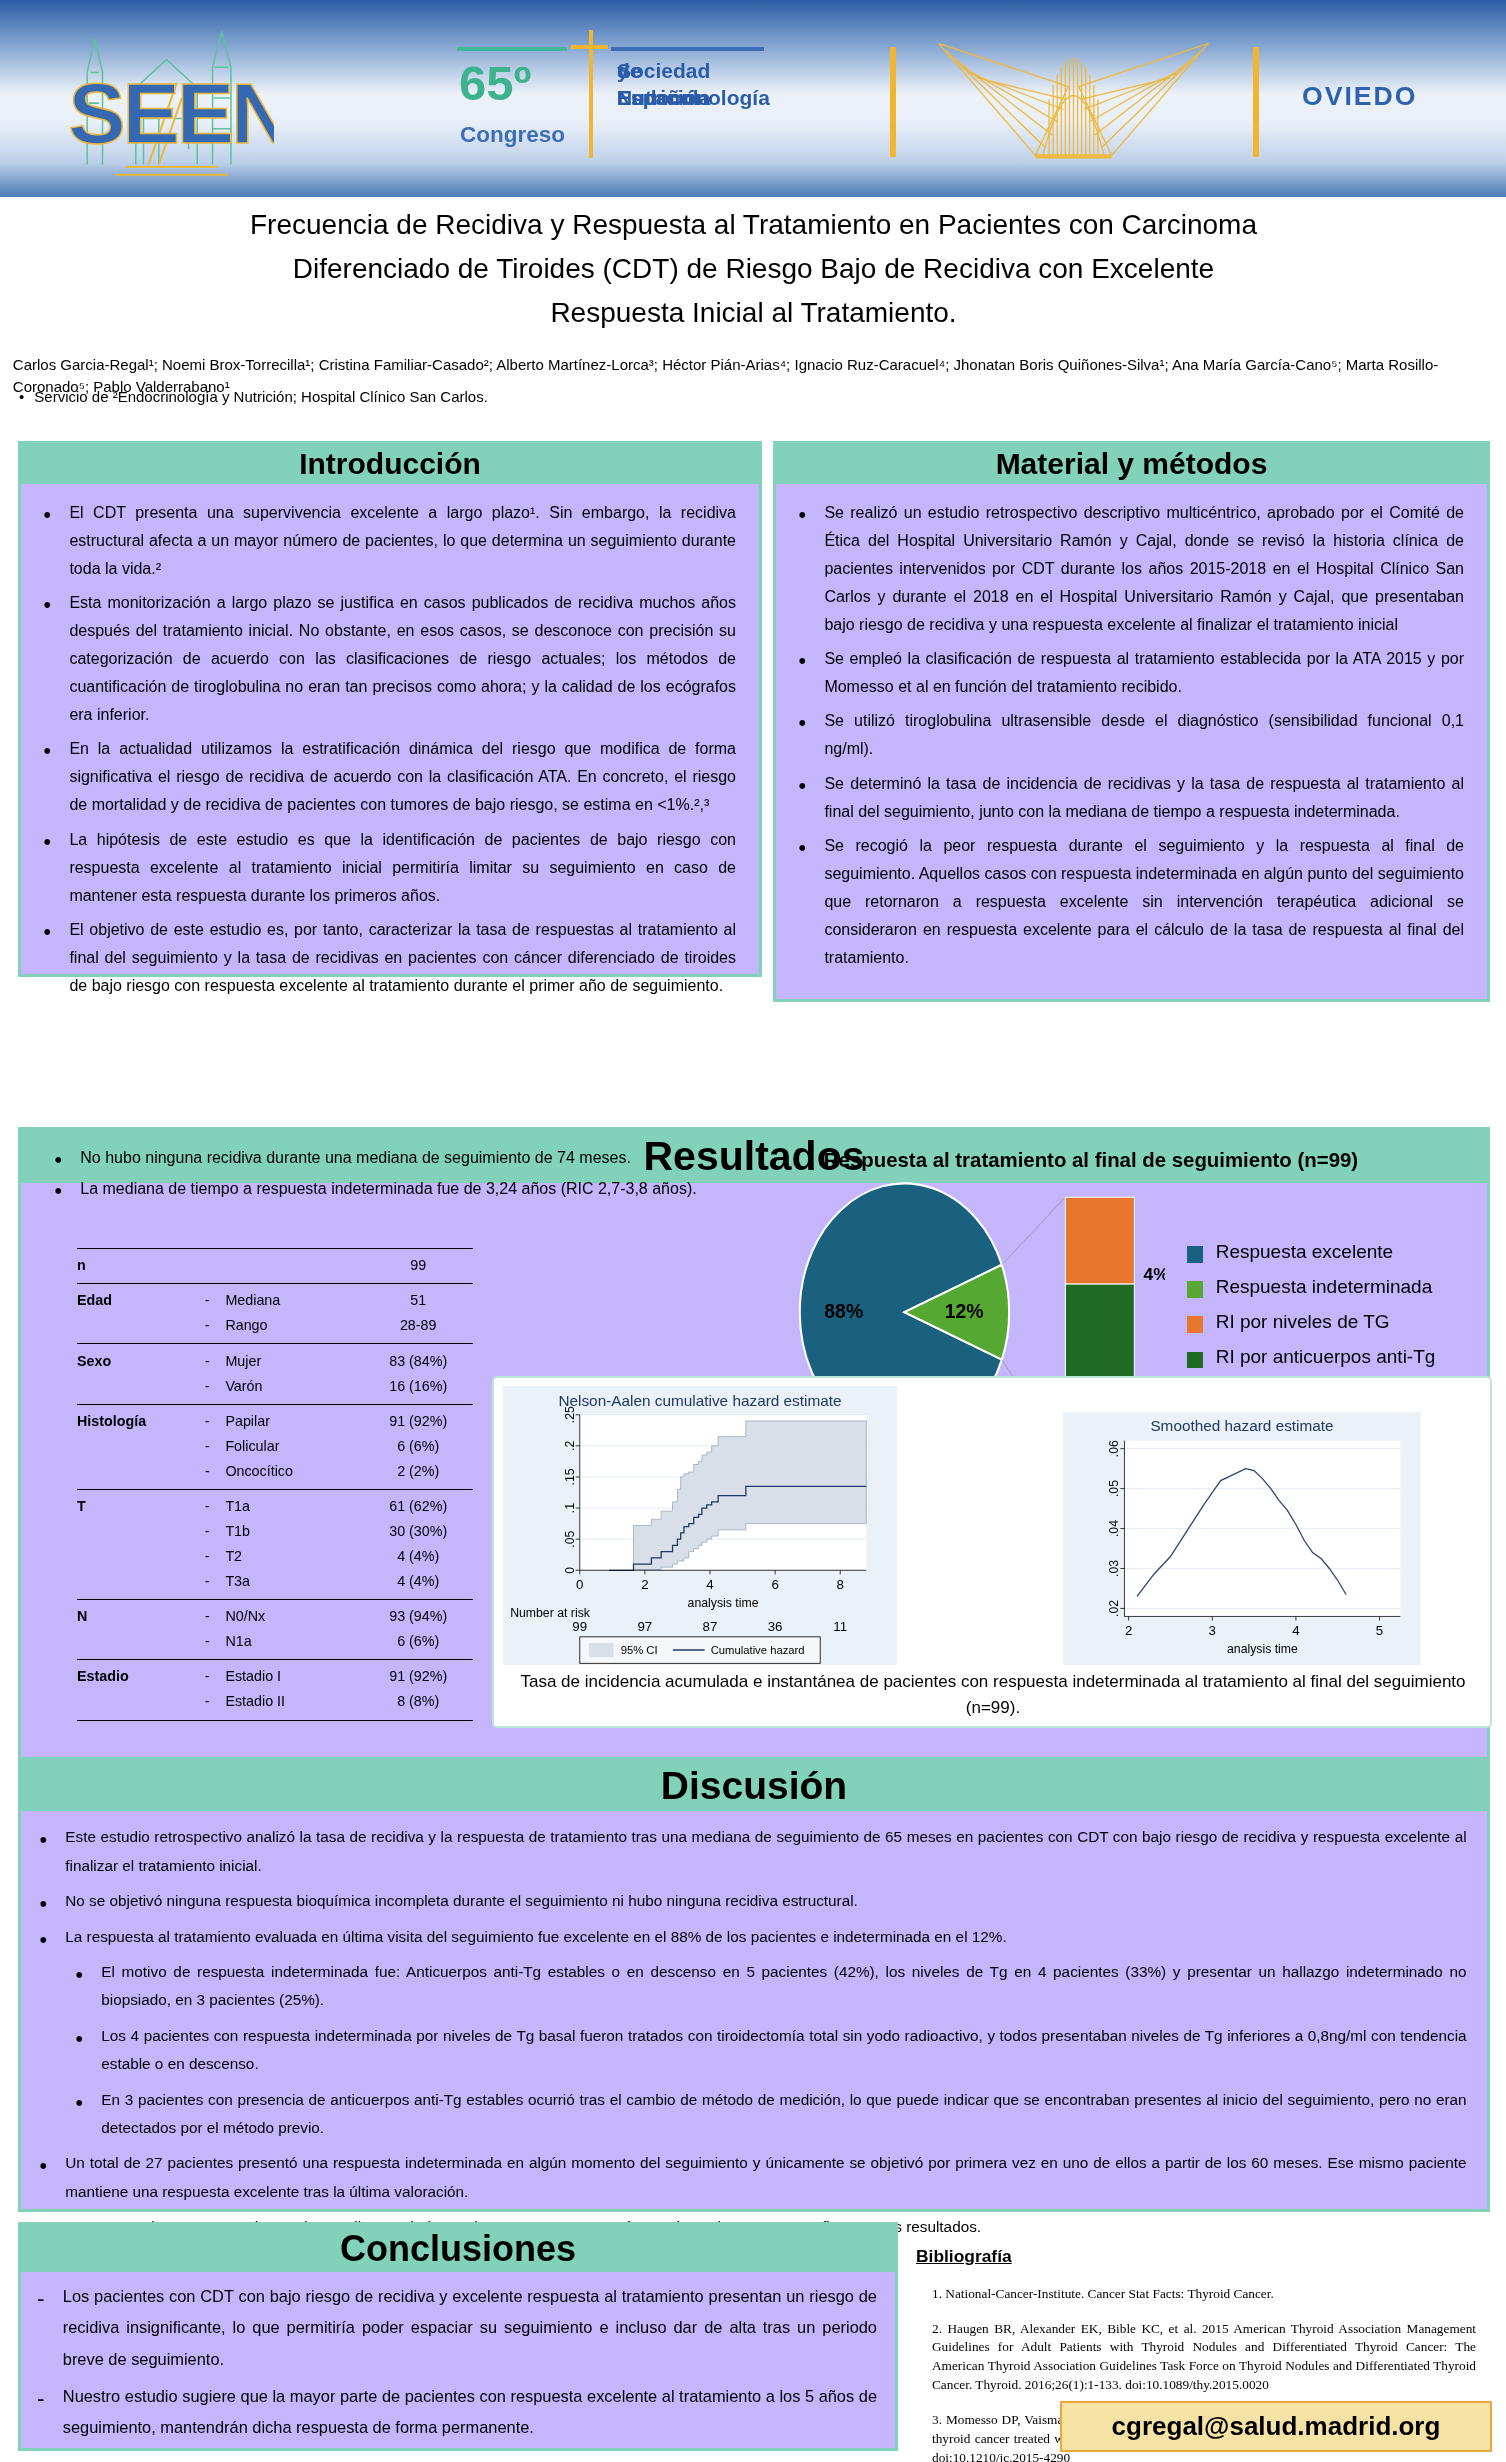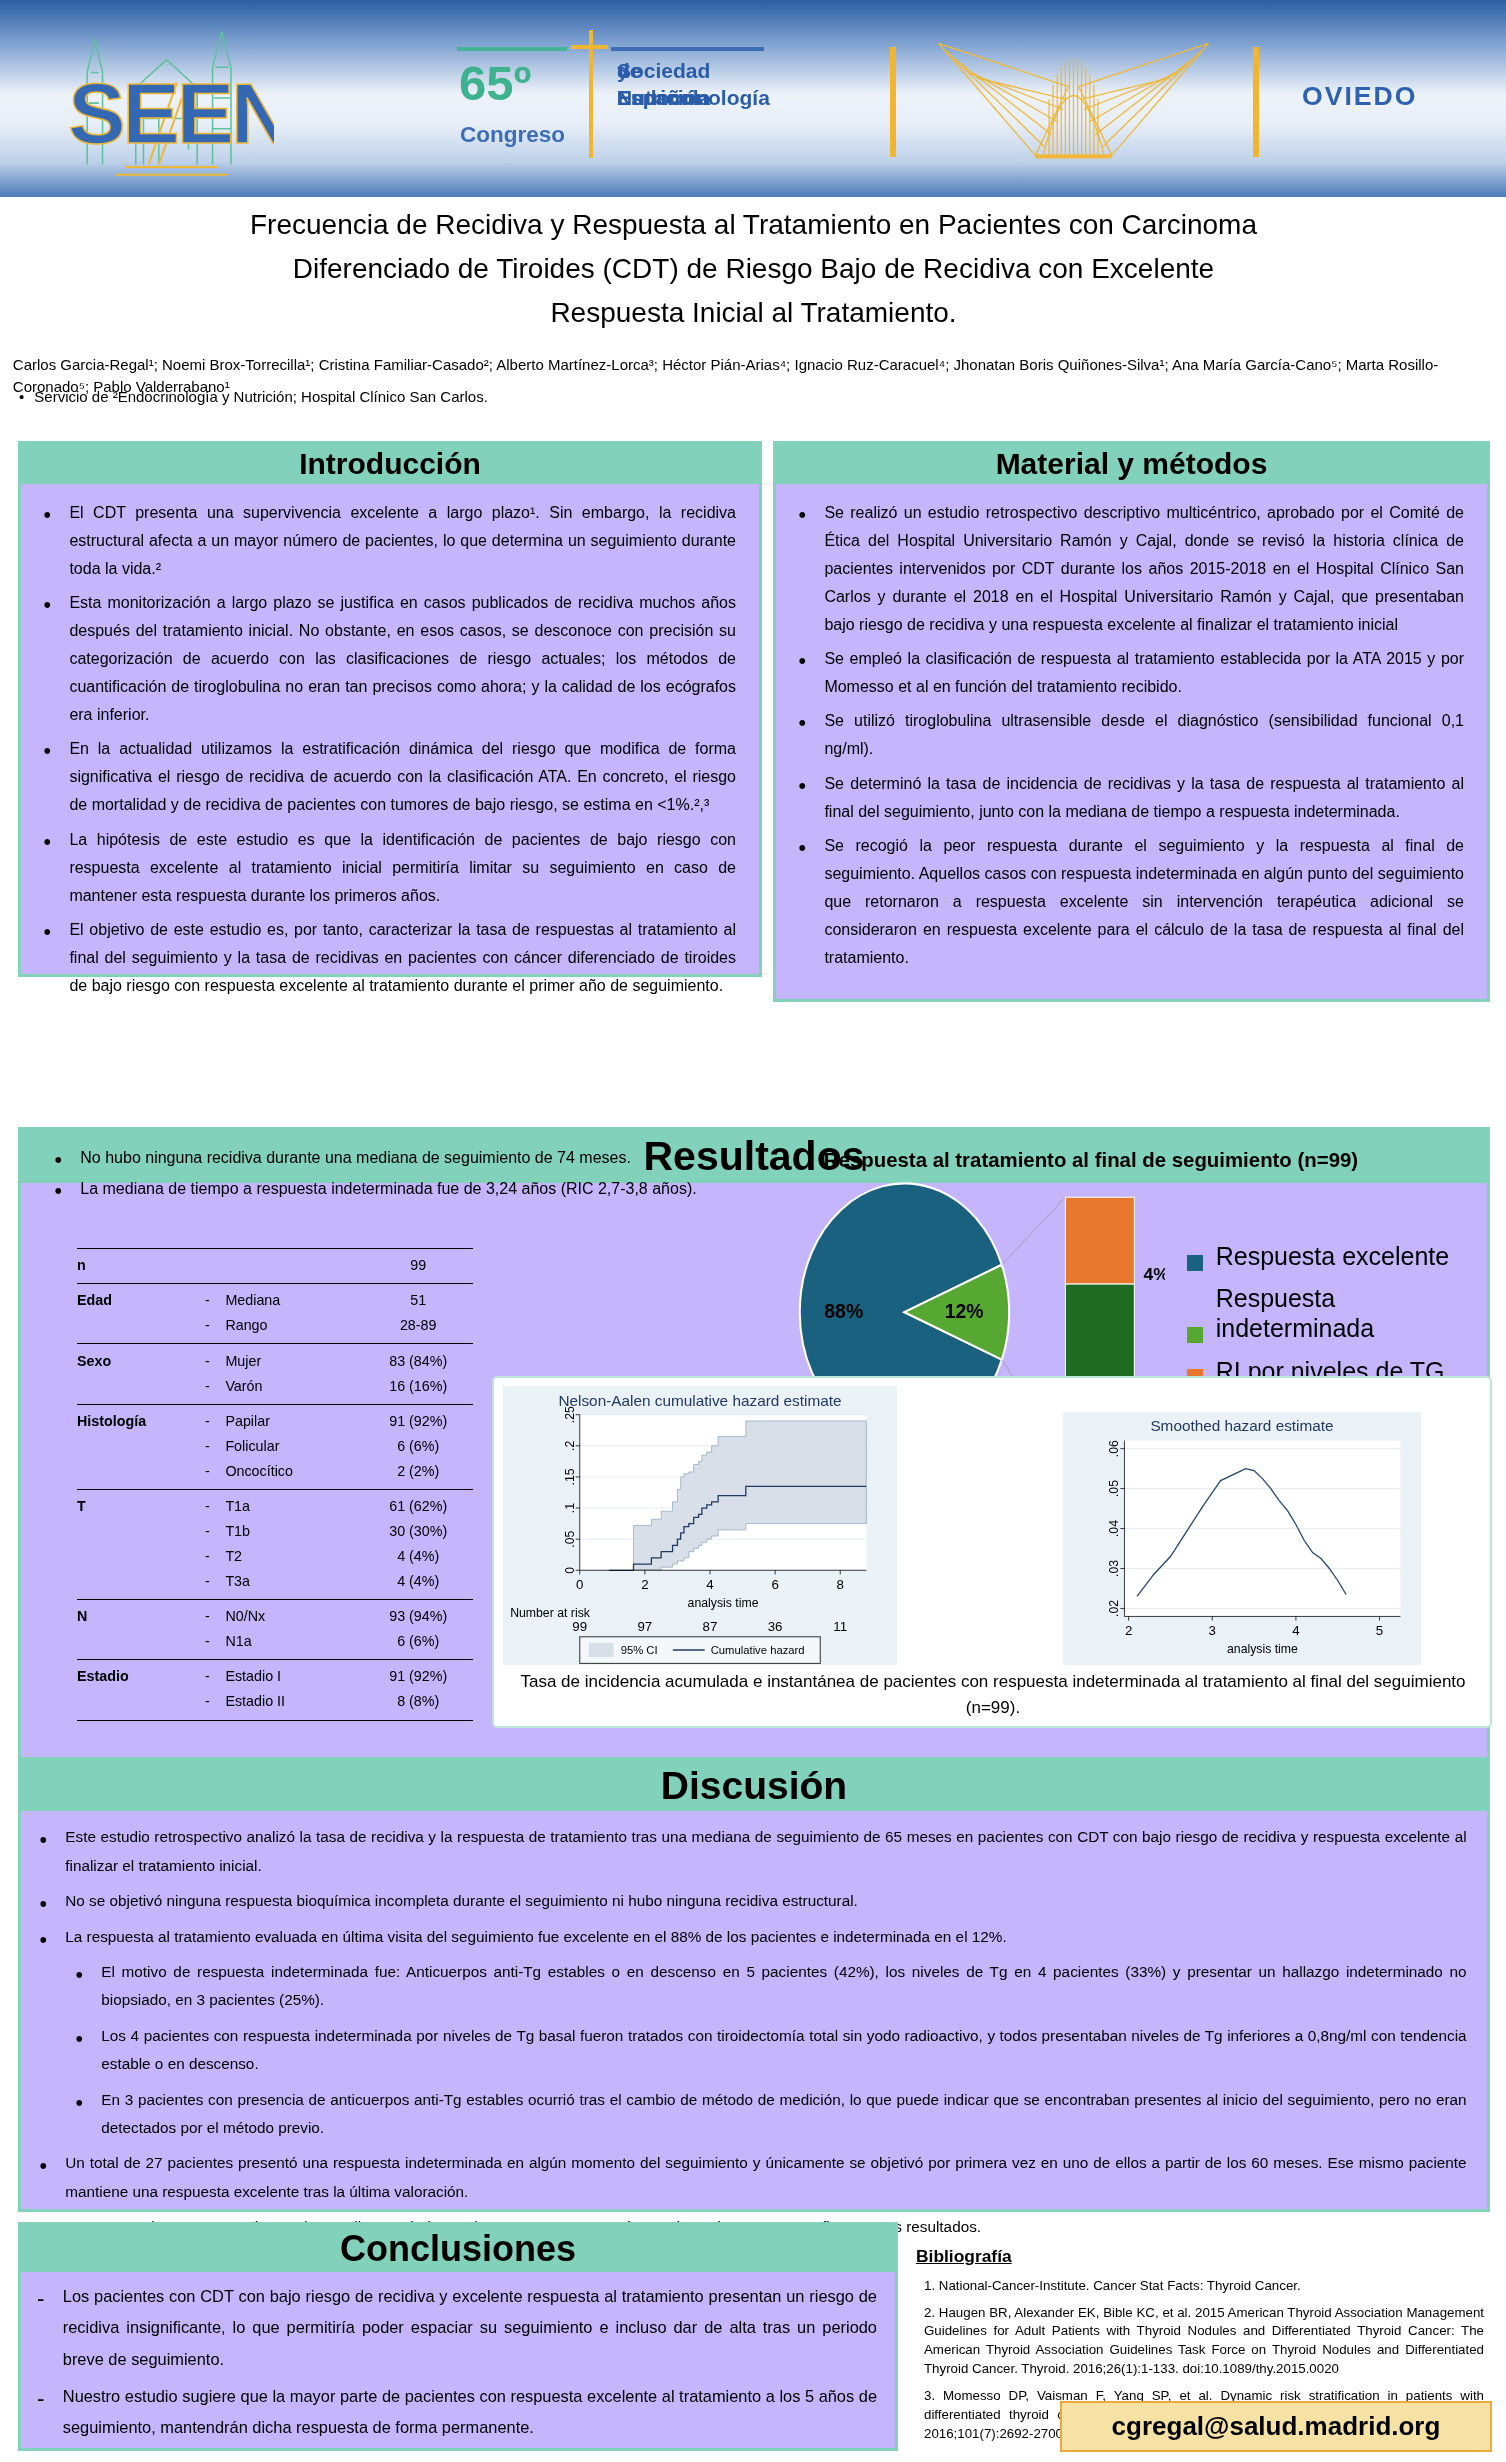--- a/index.html
+++ b/index.html
@@ -43,37 +43,37 @@
   #disc-list li.lv2{margin-left:36px;}
   
   #conc-list li::before{content:"-";font-size:22.5px;top:-3.1px;}
   #conc-list li{font-size:16.4px;line-height:1.9;}
   
   .res-bullets{position:absolute;left:36px;top:1144px;width:716px;}
   .pie-title{position:absolute;left:741px;top:1149px;width:700px;text-align:center;
              font-size:20.4px;font-weight:700;}
   .pie-wrap{position:absolute;left:741px;top:1174px;}
   .legend{position:absolute;left:1187px;top:1241px;width:307px;}
-  .legend .li{display:flex;gap:12.3px;margin-bottom:12.3px;font-size:25px;line-height:1.2;align-items:flex-end;}
+  .legend .li{display:flex;gap:12.3px;margin-bottom:12.3px;font-size:19px;line-height:1.2;align-items:center;}
   .legend .sw{width:16.4px;height:16.4px;margin-top:4.1px;flex:none;}
   .ptable{position:absolute;left:77px;top:1248px;width:396px;font-size:14.3px;border-bottom:1.5px solid #000;}
   .trow{display:grid;grid-template-columns:128px 20.4px 138px 1fr;line-height:1.75;}
   .trow.gfirst{border-top:1.5px solid #000;padding-top:4.1px;}
   .trow.glast{padding-bottom:5.1px;}
   .trow .lab{font-weight:700;}
   .trow .val{text-align:center;}
   .plots-panel{position:absolute;left:492px;top:1376px;width:1000px;height:352px;
                border:2px solid #BFE5DA;border-radius:5.1px;box-sizing:border-box;background:#fff;}
   .chart{position:absolute;}
   .fig-caption{position:absolute;left:506px;top:1669px;width:974px;text-align:center;
                font-size:17px;line-height:1.5;}
   
   .bib{position:absolute;left:916px;top:2244px;width:576px;font-size:13.3px;line-height:1.42;text-align:justify;}
   .bib h3{font-size:17.4px;margin:0 0 5.1px 0;text-decoration:underline;}
-  .bib .ref{margin:8px;}
+  .bib .ref{margin:16px;font-family:Liberation Serif, serif;}
   .email{position:absolute;left:1060px;top:2401px;width:432px;height:51px;background:#F6E2A4;
          border:2.6px solid #E9A93C;box-sizing:border-box;display:flex;align-items:center;
          justify-content:center;font-size:26px;font-weight:800;}
 </style>
 </head>
 <body>
 
 <div id="poster">
 
   <header class="banner">

